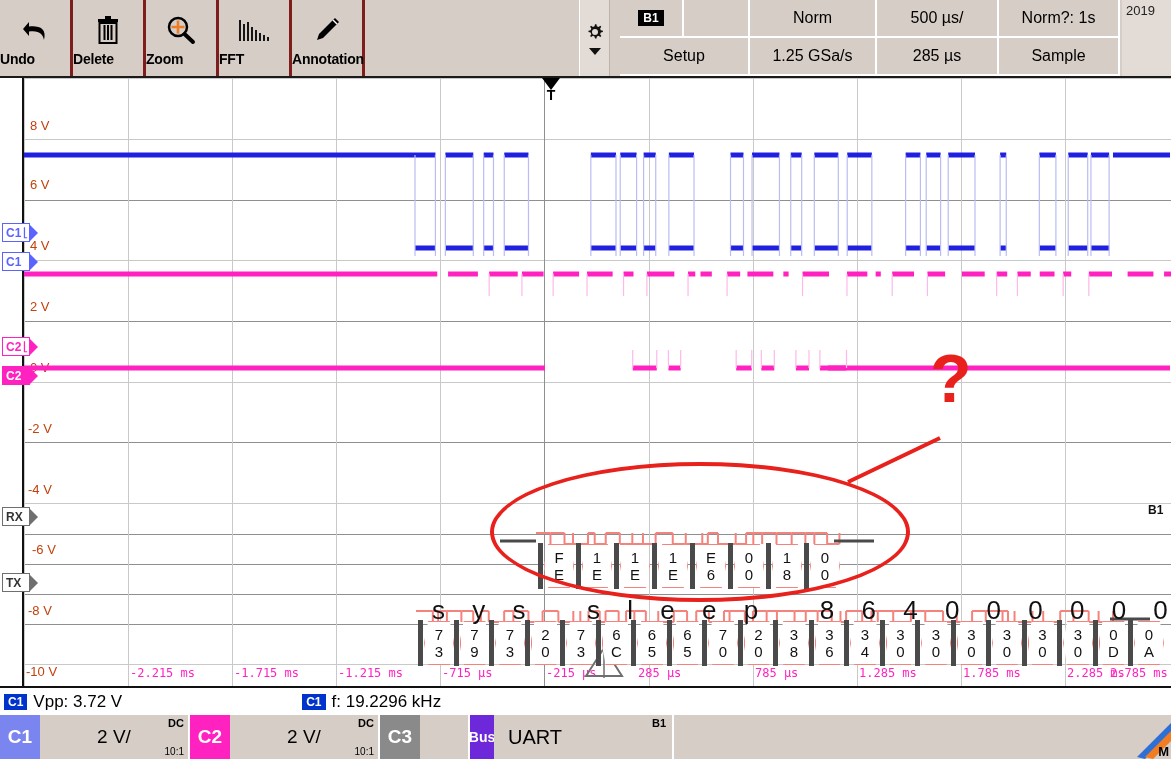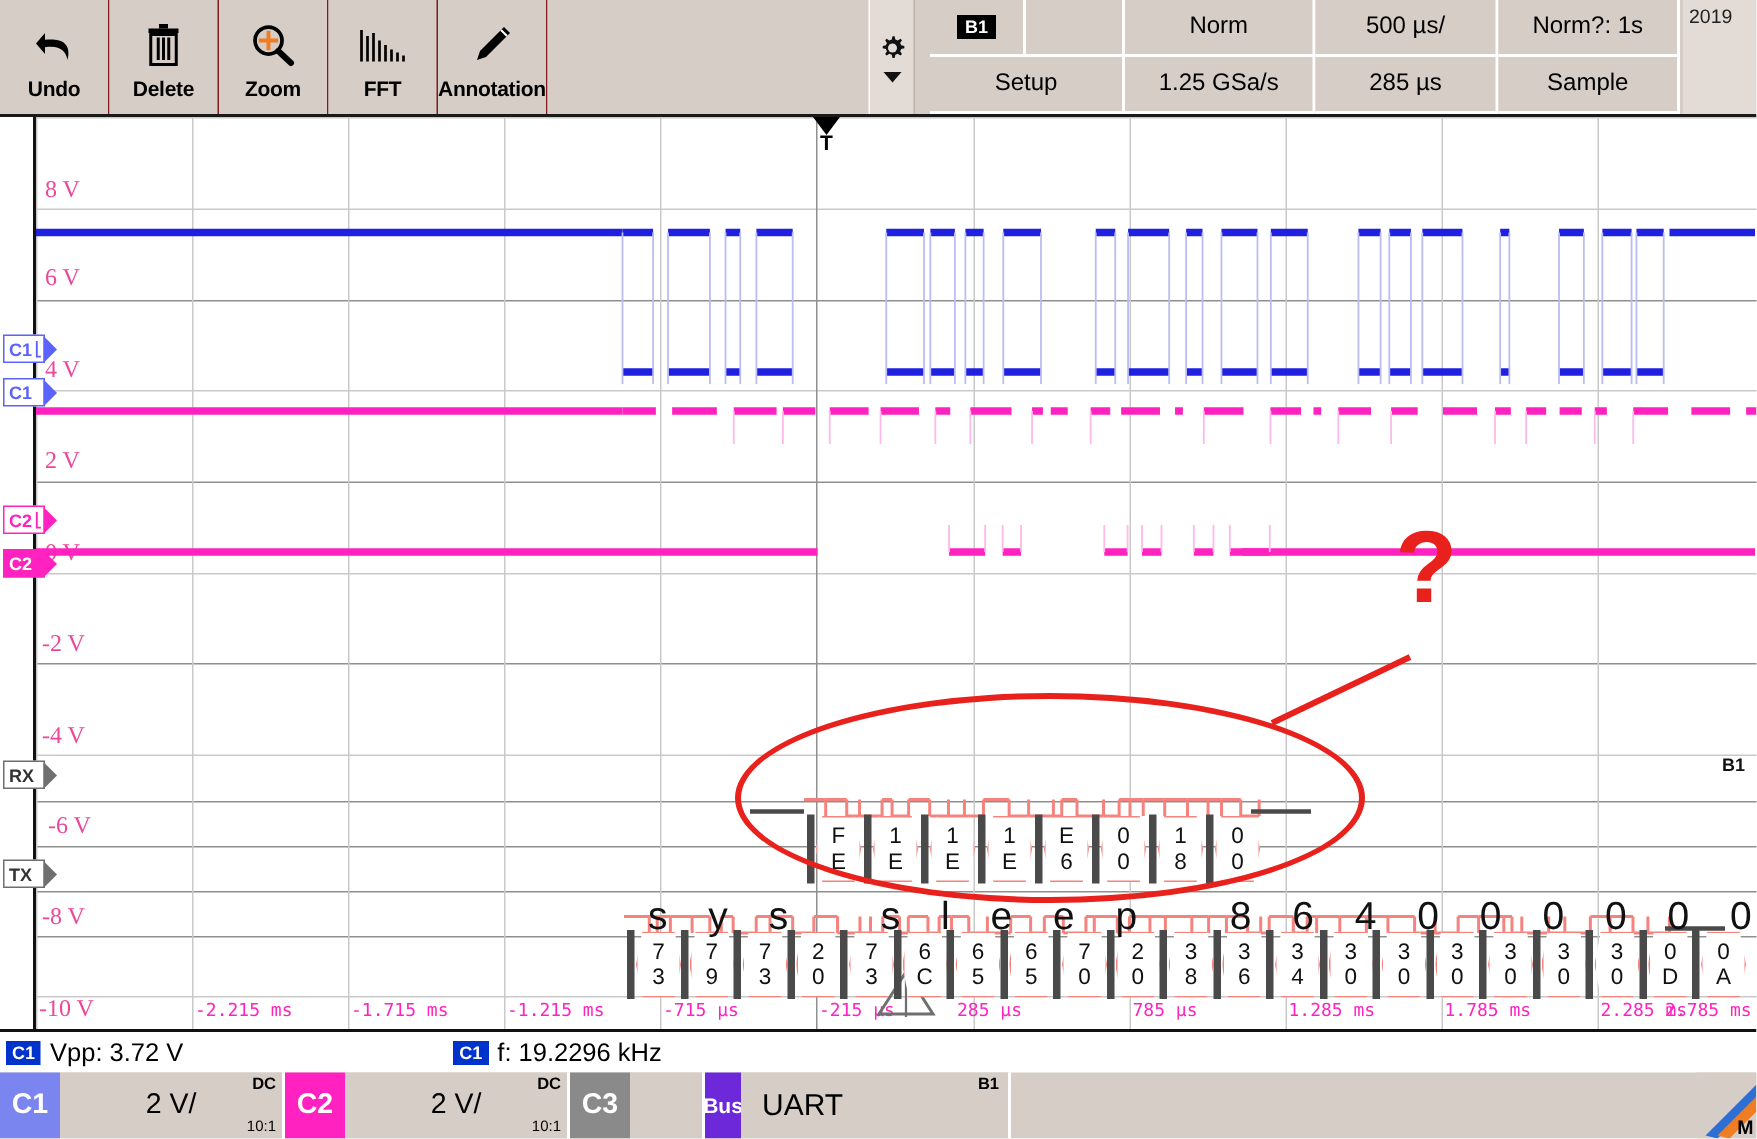--- a/index.html
+++ b/index.html
@@ -4,22 +4,22 @@
 <style>
   * { box-sizing: border-box; margin:0; padding:0; }
   html,body { width:1171px; height:759px; overflow:hidden; background:#fff;
     font-family:"Liberation Sans", sans-serif; }
   #app { position:relative; width:1171px; height:759px; }
 
   
   .toolbar { position:absolute; left:0; top:0; width:1171px; height:78px;
     background:#d6cdc6; border-bottom:2px solid #1a1a1a; display:flex; }
   .tool-btn { width:73px; height:76px; background:#d6cdc6;
-    border-right:1px solid #7f1d1d; display:flex; flex-direction:column;
-    align-items:center; justify-content:center; }
+    border-right:3px solid #7f1d1d; display:flex; flex-direction:column;
+    justify-content:center; }
   .tool-btn .glyph { height:42px; display:flex; align-items:center;
     justify-content:center; }
   .tool-btn .lbl { font-size:14px; color:#000; font-weight:600;
     letter-spacing:-.2px; }
   .tool-blank { width:215px; height:76px; background:#d6cdc6;
     border-right:1px solid #fff; }
   .gear-col { width:30px; height:76px; background:#e3dbd5;
     display:flex; flex-direction:column; align-items:center;
     justify-content:center; gap:6px; border-right:1px solid #bdb3ab;}
   .caret-dn { width:0;height:0;border-left:6px solid transparent;
@@ -42,22 +42,22 @@
   .graph { position:absolute; left:0; top:78px; width:1171px; height:608px;
     background:#fff; }
   .gridbox { position:absolute; left:22px; top:0px; width:1149px; height:608px;
     border-left:2px solid #111; }
   .hline { position:absolute; left:0; width:1149px; height:1px;
      background:#c9c9c9; }
   .vline { position:absolute; top:0; width:1px; height:608px;
      background:#c9c9c9; }
   .hline.strong { background:#8f8f8f; height:1px; }
   .vline.strong { background:#8f8f8f; }
-  .vlabel { position:absolute; font-family:Liberation Serif, serif;
-    font-size:16px; color:#ec4899; }
+  .vlabel { position:absolute; font-family:Liberation Sans, sans-serif;
+    font-size:13px; color:#c2410c; }
   .tlabel { position:absolute; font-family:"DejaVu Sans Mono", monospace;
     font-size:12px; color:#ff22c0; }
 
   
   .flag { position:absolute; height:19px; display:flex; align-items:center;
     font-size:12px; font-weight:bold; padding-left:3px; }
   .flag .tip { position:absolute; right:-9px; top:0; width:0;height:0;
     border-top:9.5px solid transparent; border-bottom:9.5px solid transparent; }
   .flag.c1 { background:#fff; border:1.5px solid #5b63ff; color:#5b63ff; }
   .flag.c1 .tip { border-left:9px solid #5b63ff; }

